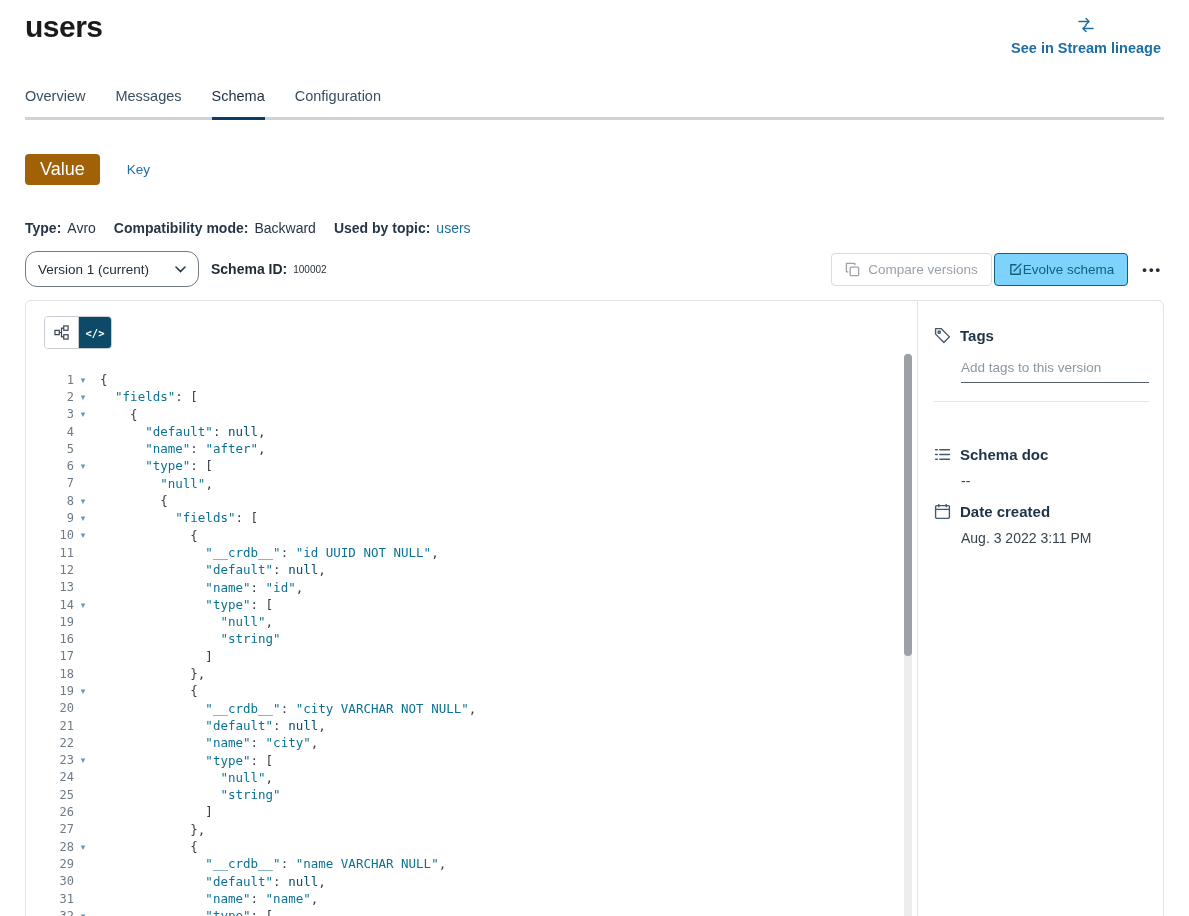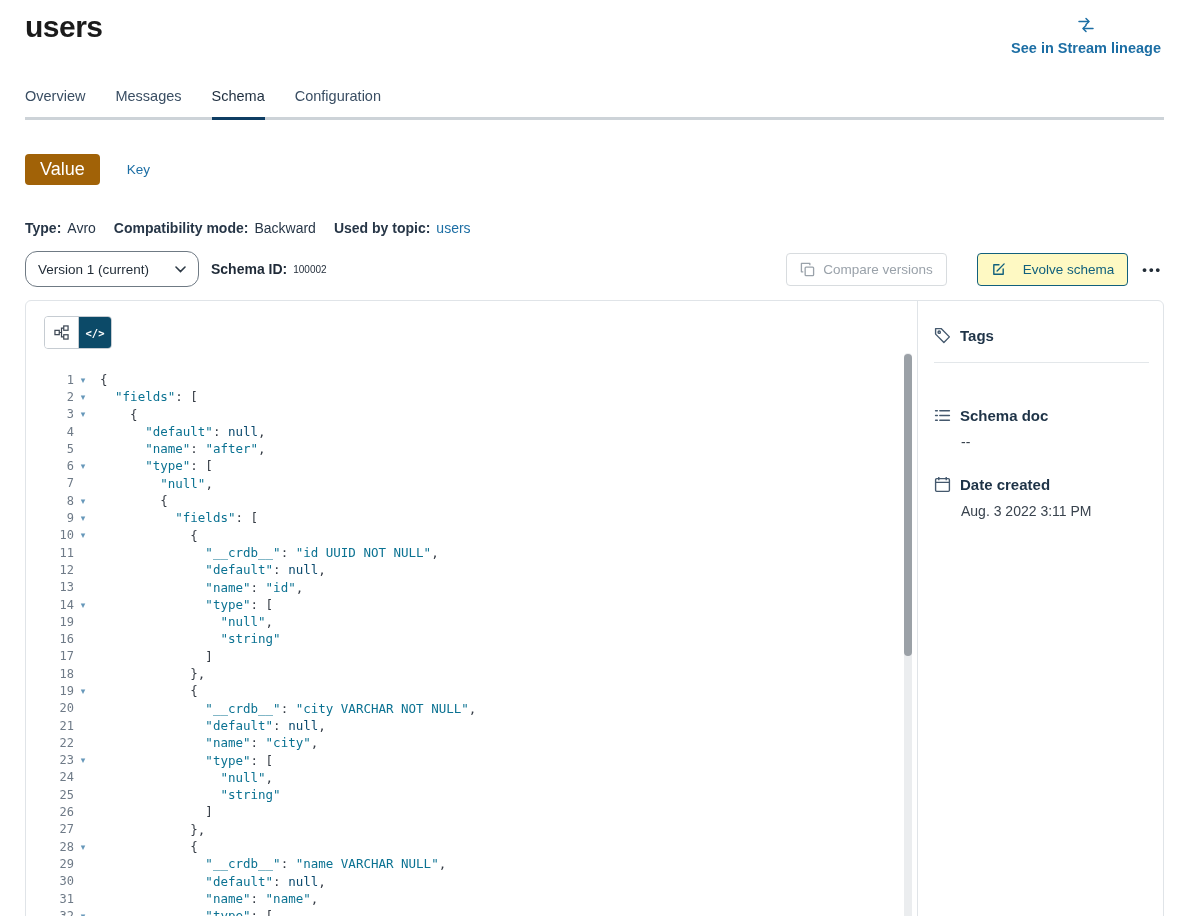--- a/index.html
+++ b/index.html
@@ -36,22 +36,22 @@
   .version-row { margin:15px 25px 0; display:flex; align-items:center; }
   .select { width:174px; height:36px; border:1px solid #6f7a84; border-radius:12px; background:#fff;
     display:flex; align-items:center; justify-content:space-between; padding:0 12px;
     font-size:13.5px; color:#1f2a35; cursor:pointer; }
   .sid-lbl { margin-left:12px; font-weight:700; font-size:14px; }
   .sid-val { margin-left:6px; font-size:10px; }
   .spacer { flex:1; }
   .btn-compare { display:flex; align-items:center; gap:8px; padding:0 13px; height:33px;
     border:1px solid #d8dcdf; border-radius:4px; background:#fff; color:#9aa2aa;
     font-size:13.5px; font-family:inherit; cursor:pointer; }
-  .btn-evolve { margin-left:30px; display:flex; align-items:center; gap:17px; padding:0 13px; height:33px;
-    border:1px solid #11607d; border-radius:4px; background:#fef9c3; color:#11607d;
+  .btn-evolve { margin-left:2px; display:flex; align-items:center; gap:0; padding:0 13px; height:33px;
+    border:1px solid #11607d; border-radius:4px; background:#7dd3fc; color:#11607d;
     font-size:13.5px; font-weight:500; font-family:inherit; cursor:pointer; }
   .btn-more { margin-left:12px; border:none; background:none; color:#242e38; font-size:13px;
     letter-spacing:2px; font-weight:700; cursor:pointer; padding:6px 2px; }
 
   
   .panel { margin:13px 25px 0; border:1px solid #e0e4e8; border-radius:6px; height:645px;
     display:flex; overflow:hidden; }
   .code-area { flex:1; position:relative; padding:15px 0 0 10px; overflow:hidden; }
   .view-toggle { display:inline-flex; margin-left:8px; border:1px solid #c6ccd2; border-radius:4px; overflow:hidden; }
   .vt-btn { width:33px; height:31px; background:#fff; border:none; display:flex; align-items:center;
@@ -78,21 +78,21 @@
   
   .sidebar { width:246px; border-left:1px solid #e0e4e8; padding:26px 14px 0 16px; }
   .sb-head { display:flex; align-items:center; gap:9px; color:#44586d; }
   .sb-title { font-size:15px; font-weight:700; color:#1e3347; }
   .tags-input { display:block; margin:14px 0 0 27px; width:calc(100% - 27px); border:none;
     border-bottom:1px solid #57606a; padding:2px 0 7px; font-size:13.5px; font-family:inherit;
     color:#333; outline:none; background:transparent; }
   .tags-input::placeholder { color:#8b97a3; }
   .sb-divider { margin-top:18px; border-top:1px solid #e3e7ea; }
   .sb-sec1 { margin-top:44px; }
-  .sb-sec2 { margin-top:26px; }
+  .sb-sec2 { margin-top:14px; }
   .sb-value { margin:10px 0 0 27px; font-size:14px; color:#39434e; }
 </style>
 </head>
 <body>
 
 <header>
   <h1>users</h1>
   <a class="lineage">
     <span class="icn">
       <svg width="16" height="16" viewBox="0 0 16 16" fill="none" stroke="currentColor" stroke-width="1.5" stroke-linecap="round" stroke-linejoin="round">
@@ -349,20 +349,21 @@
   <aside class="sidebar">
     <div class="sb-head">
       <span class="icn">
         <svg width="17" height="17" viewBox="0 0 16 16" fill="none" stroke="currentColor" stroke-width="1.3" stroke-linejoin="round">
           <path d="M1.5 1.5h5.2l7.8 7.8-5.2 5.2-7.8-7.8z"></path>
           <circle cx="4.9" cy="4.9" r="1.1"></circle>
         </svg>
       </span>
       <span class="sb-title">Tags</span>
     </div>
+    <input class="tags-input" type="text" placeholder="Add tags to this version" style="">
     <div class="sb-divider"></div>
 
     <div class="sb-head sb-sec1">
       <span class="icn">
         <svg width="17" height="17" viewBox="0 0 16 16" fill="none" stroke="currentColor" stroke-width="1.4" stroke-linecap="round">
           <path d="M5.5 3.5h9M5.5 8h9M5.5 12.5h9"></path>
           <path d="M1.5 3.5h1.6M1.5 8h1.6M1.5 12.5h1.6"></path>
         </svg>
       </span>
       <span class="sb-title">Schema doc</span>

